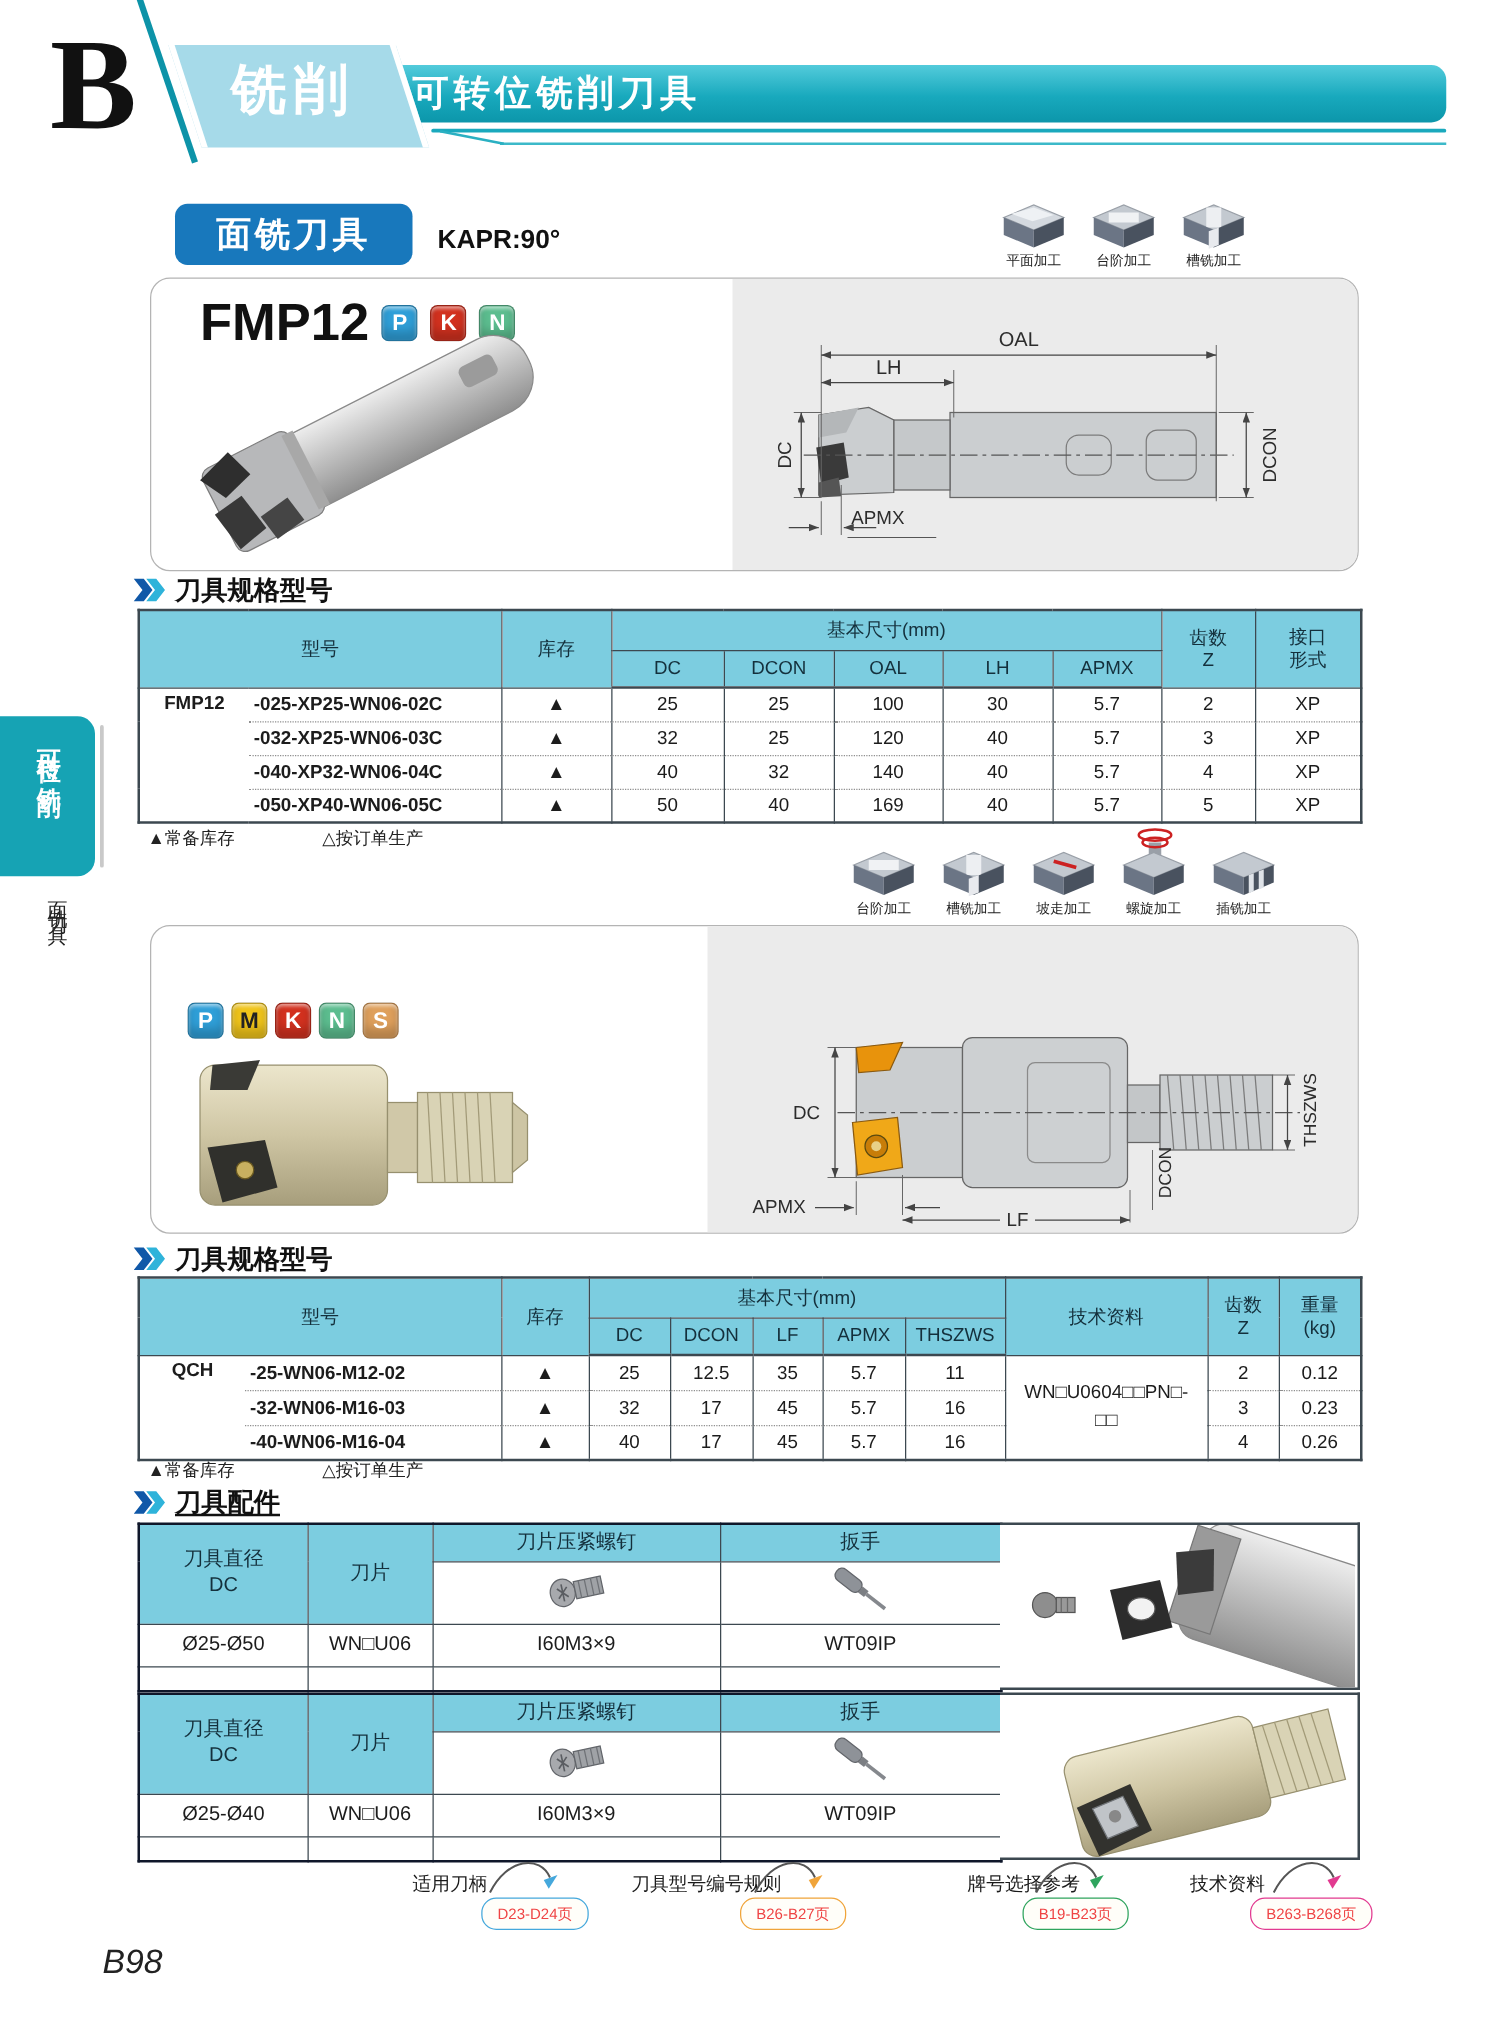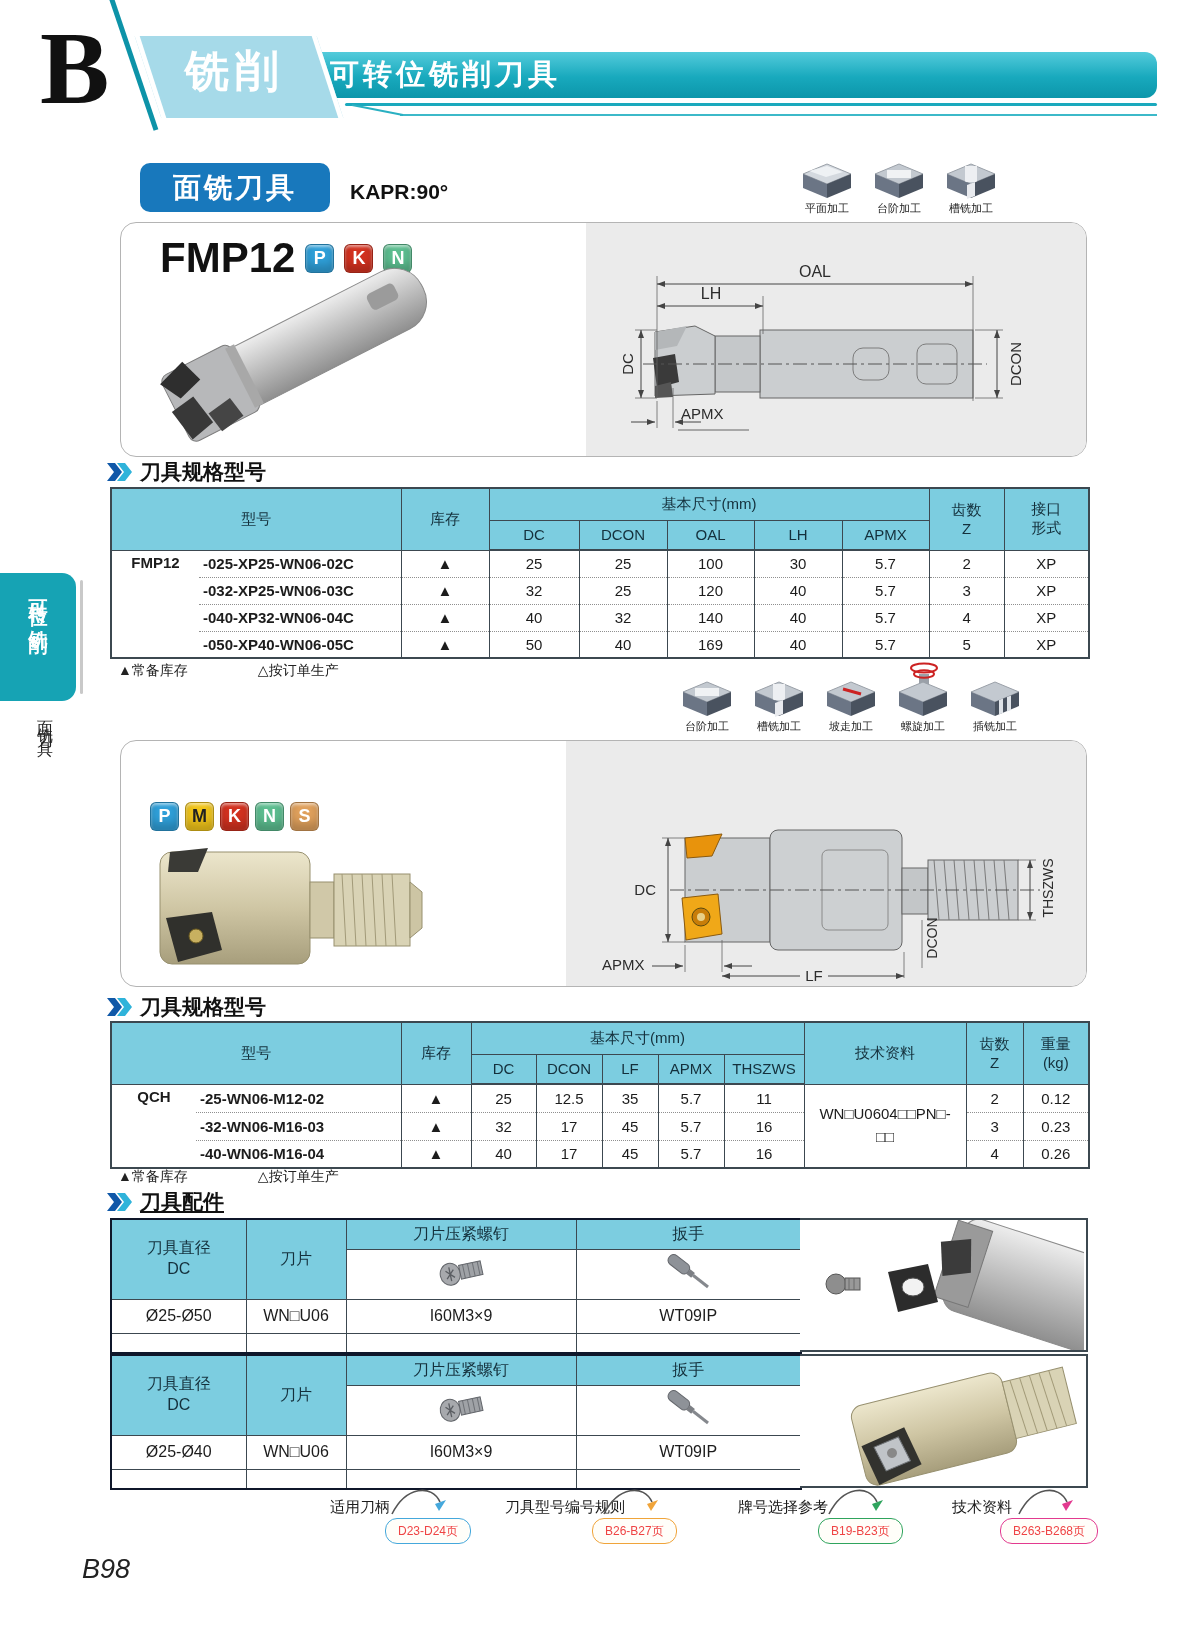--- a/index.html
+++ b/index.html
@@ -710,21 +710,21 @@
   </svg>
   <div class="flink-pill" style="left: 385px; top: 1518px; border-color: rgb(69, 168, 220);">D23-D24页</div>
 
   <div class="flink-label" style="left:505px;top:1498px;">刀具型号编号规则</div>
   <svg class="abs" style="left:600px;top:1478px;width:64px;height:42px;">
     <path d="M4,36 C18,8 44,6 52,24" stroke="#555" stroke-width="1.6" fill="none"></path>
     <polygon points="47,26 58,22 51,33" fill="#f0a43a"></polygon>
   </svg>
   <div class="flink-pill" style="left: 592px; top: 1518px; border-color: rgb(240, 164, 58);">B26-B27页</div>
 
-  <div class="flink-label" style="left:738px;top:1498px;font-family:Liberation Mono, monospace;">牌号选择参考</div>
+  <div class="flink-label" style="left:774px;top:1498px;font-family:Liberation Mono, monospace;">牌号选择参考</div>
   <svg class="abs" style="left:825px;top:1478px;width:64px;height:42px;">
     <path d="M4,36 C18,8 44,6 52,24" stroke="#555" stroke-width="1.6" fill="none"></path>
     <polygon points="47,26 58,22 51,33" fill="#2fa45e"></polygon>
   </svg>
   <div class="flink-pill" style="left: 818px; top: 1518px; border-color: rgb(47, 164, 94);">B19-B23页</div>
 
   <div class="flink-label" style="left:952px;top:1498px;">技术资料</div>
   <svg class="abs" style="left:1015px;top:1478px;width:64px;height:42px;">
     <path d="M4,36 C18,8 44,6 52,24" stroke="#555" stroke-width="1.6" fill="none"></path>
     <polygon points="47,26 58,22 51,33" fill="#e23a90"></polygon>

